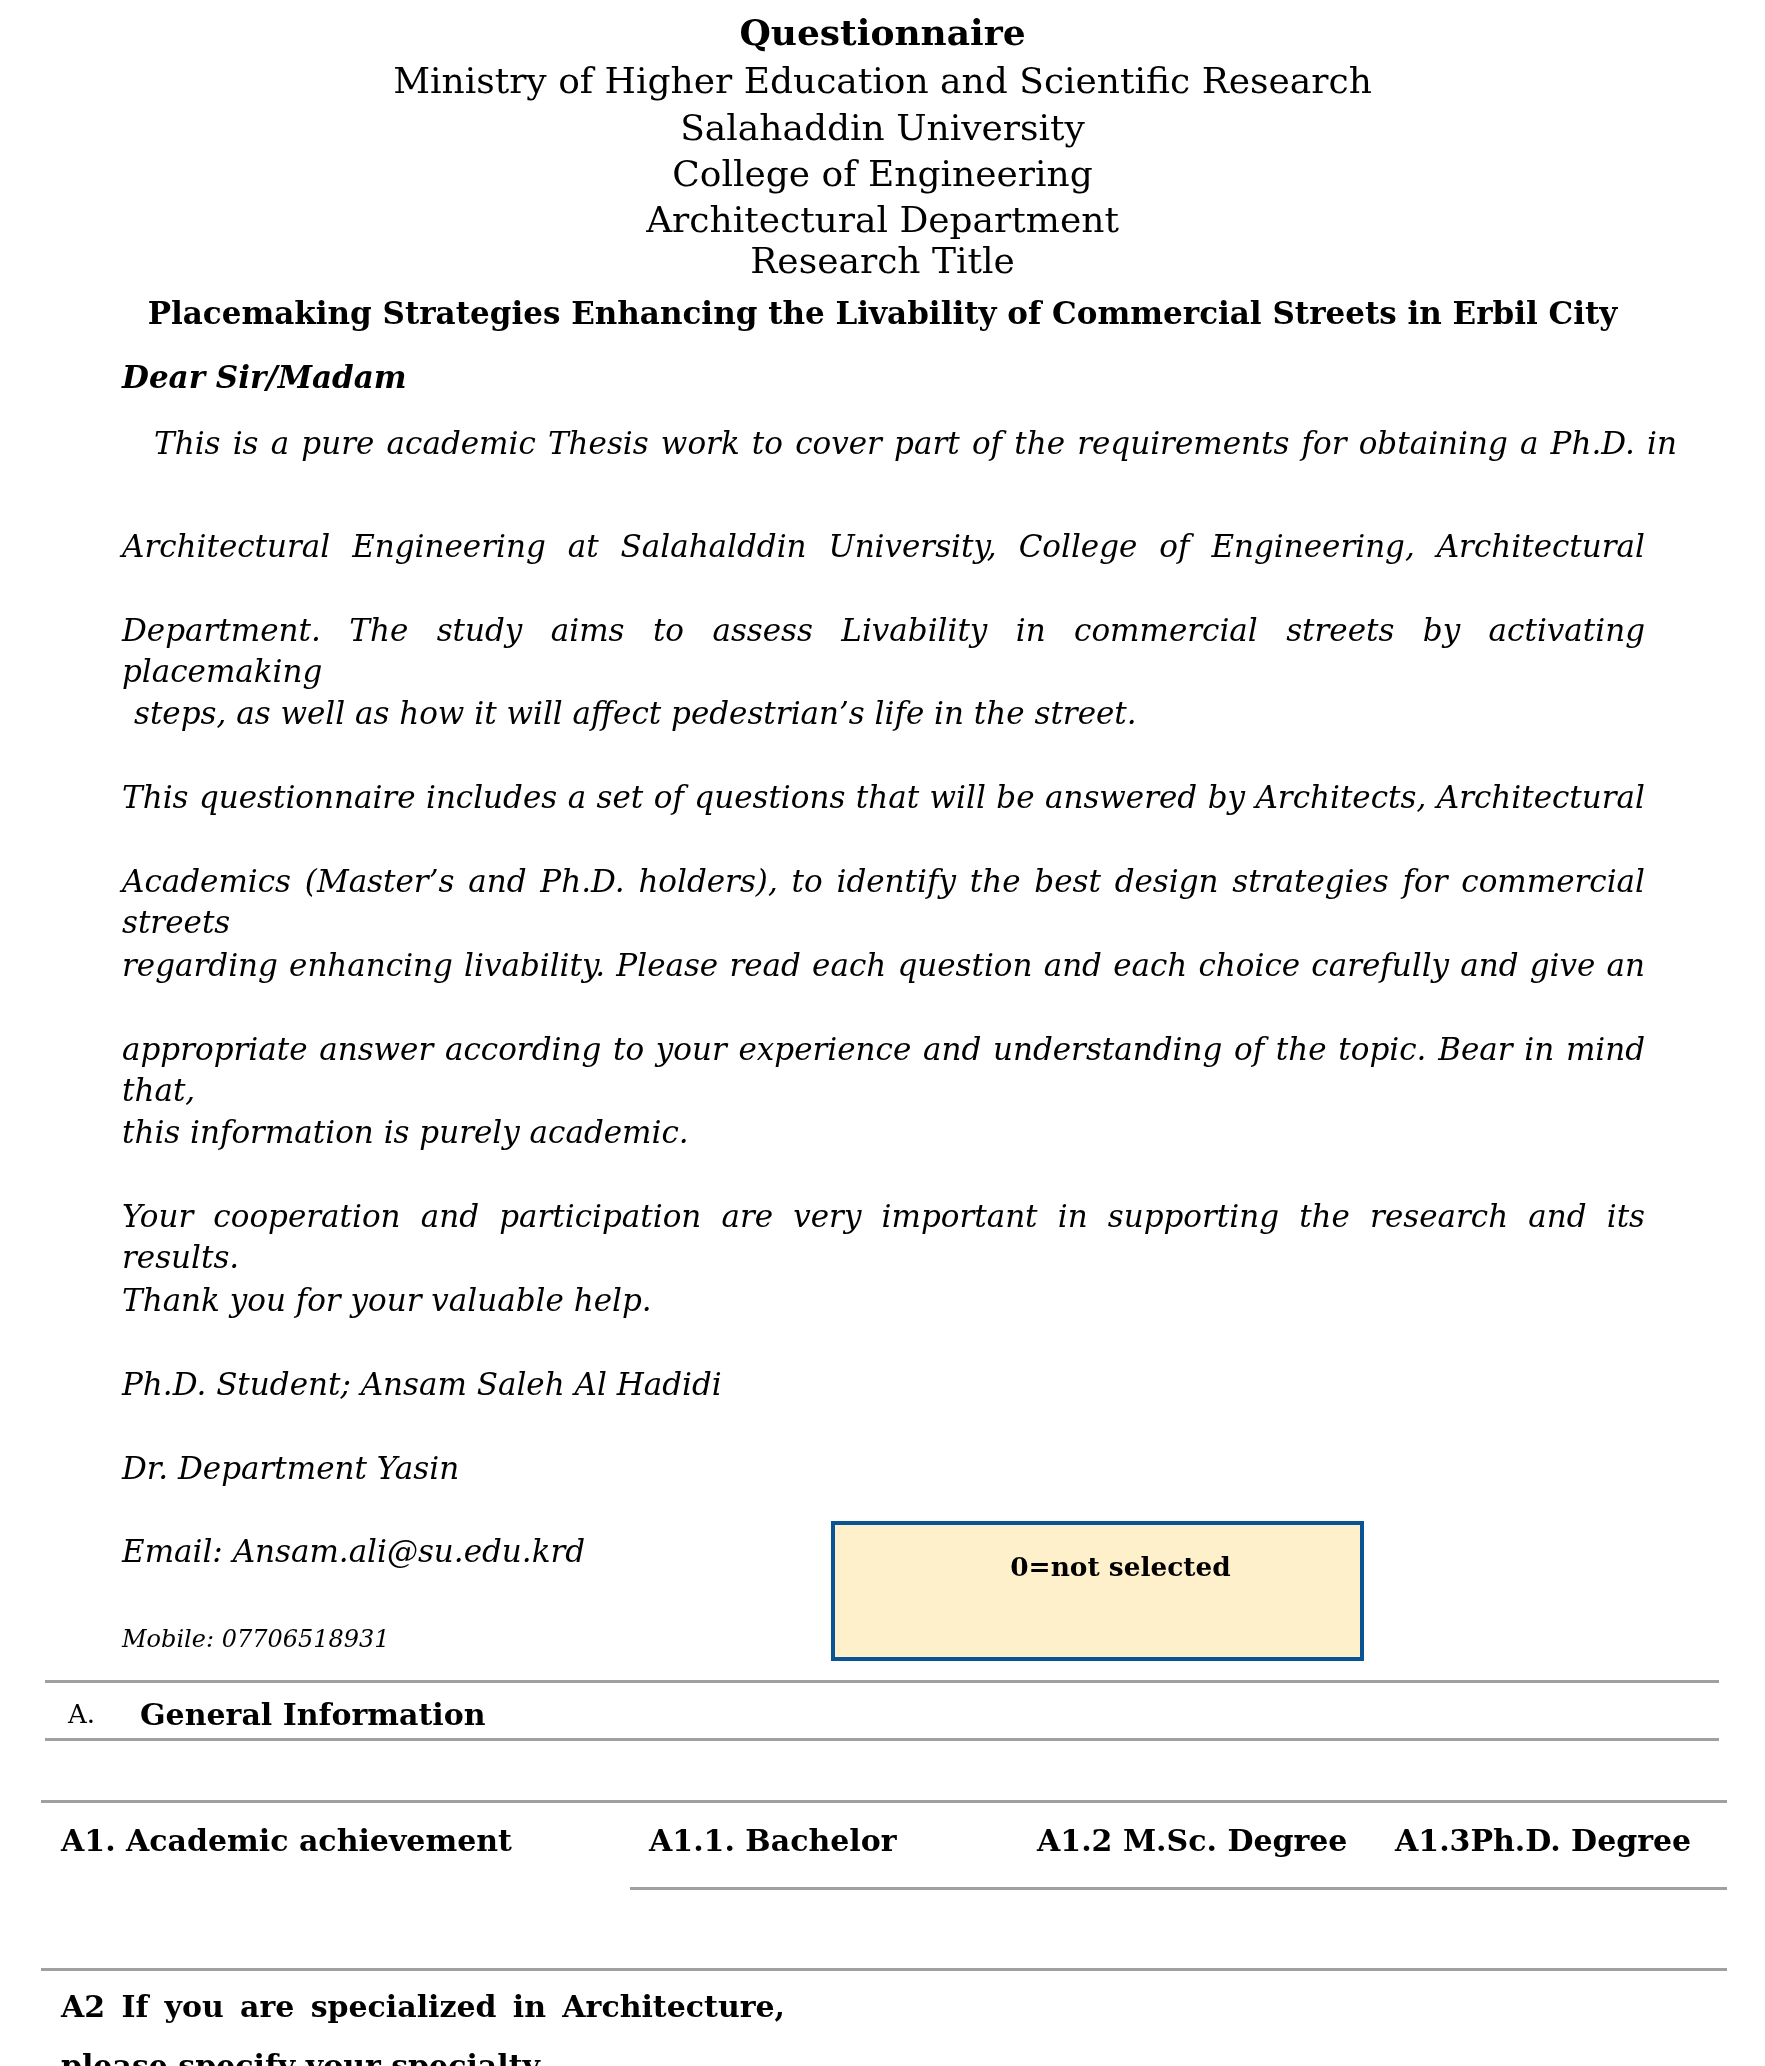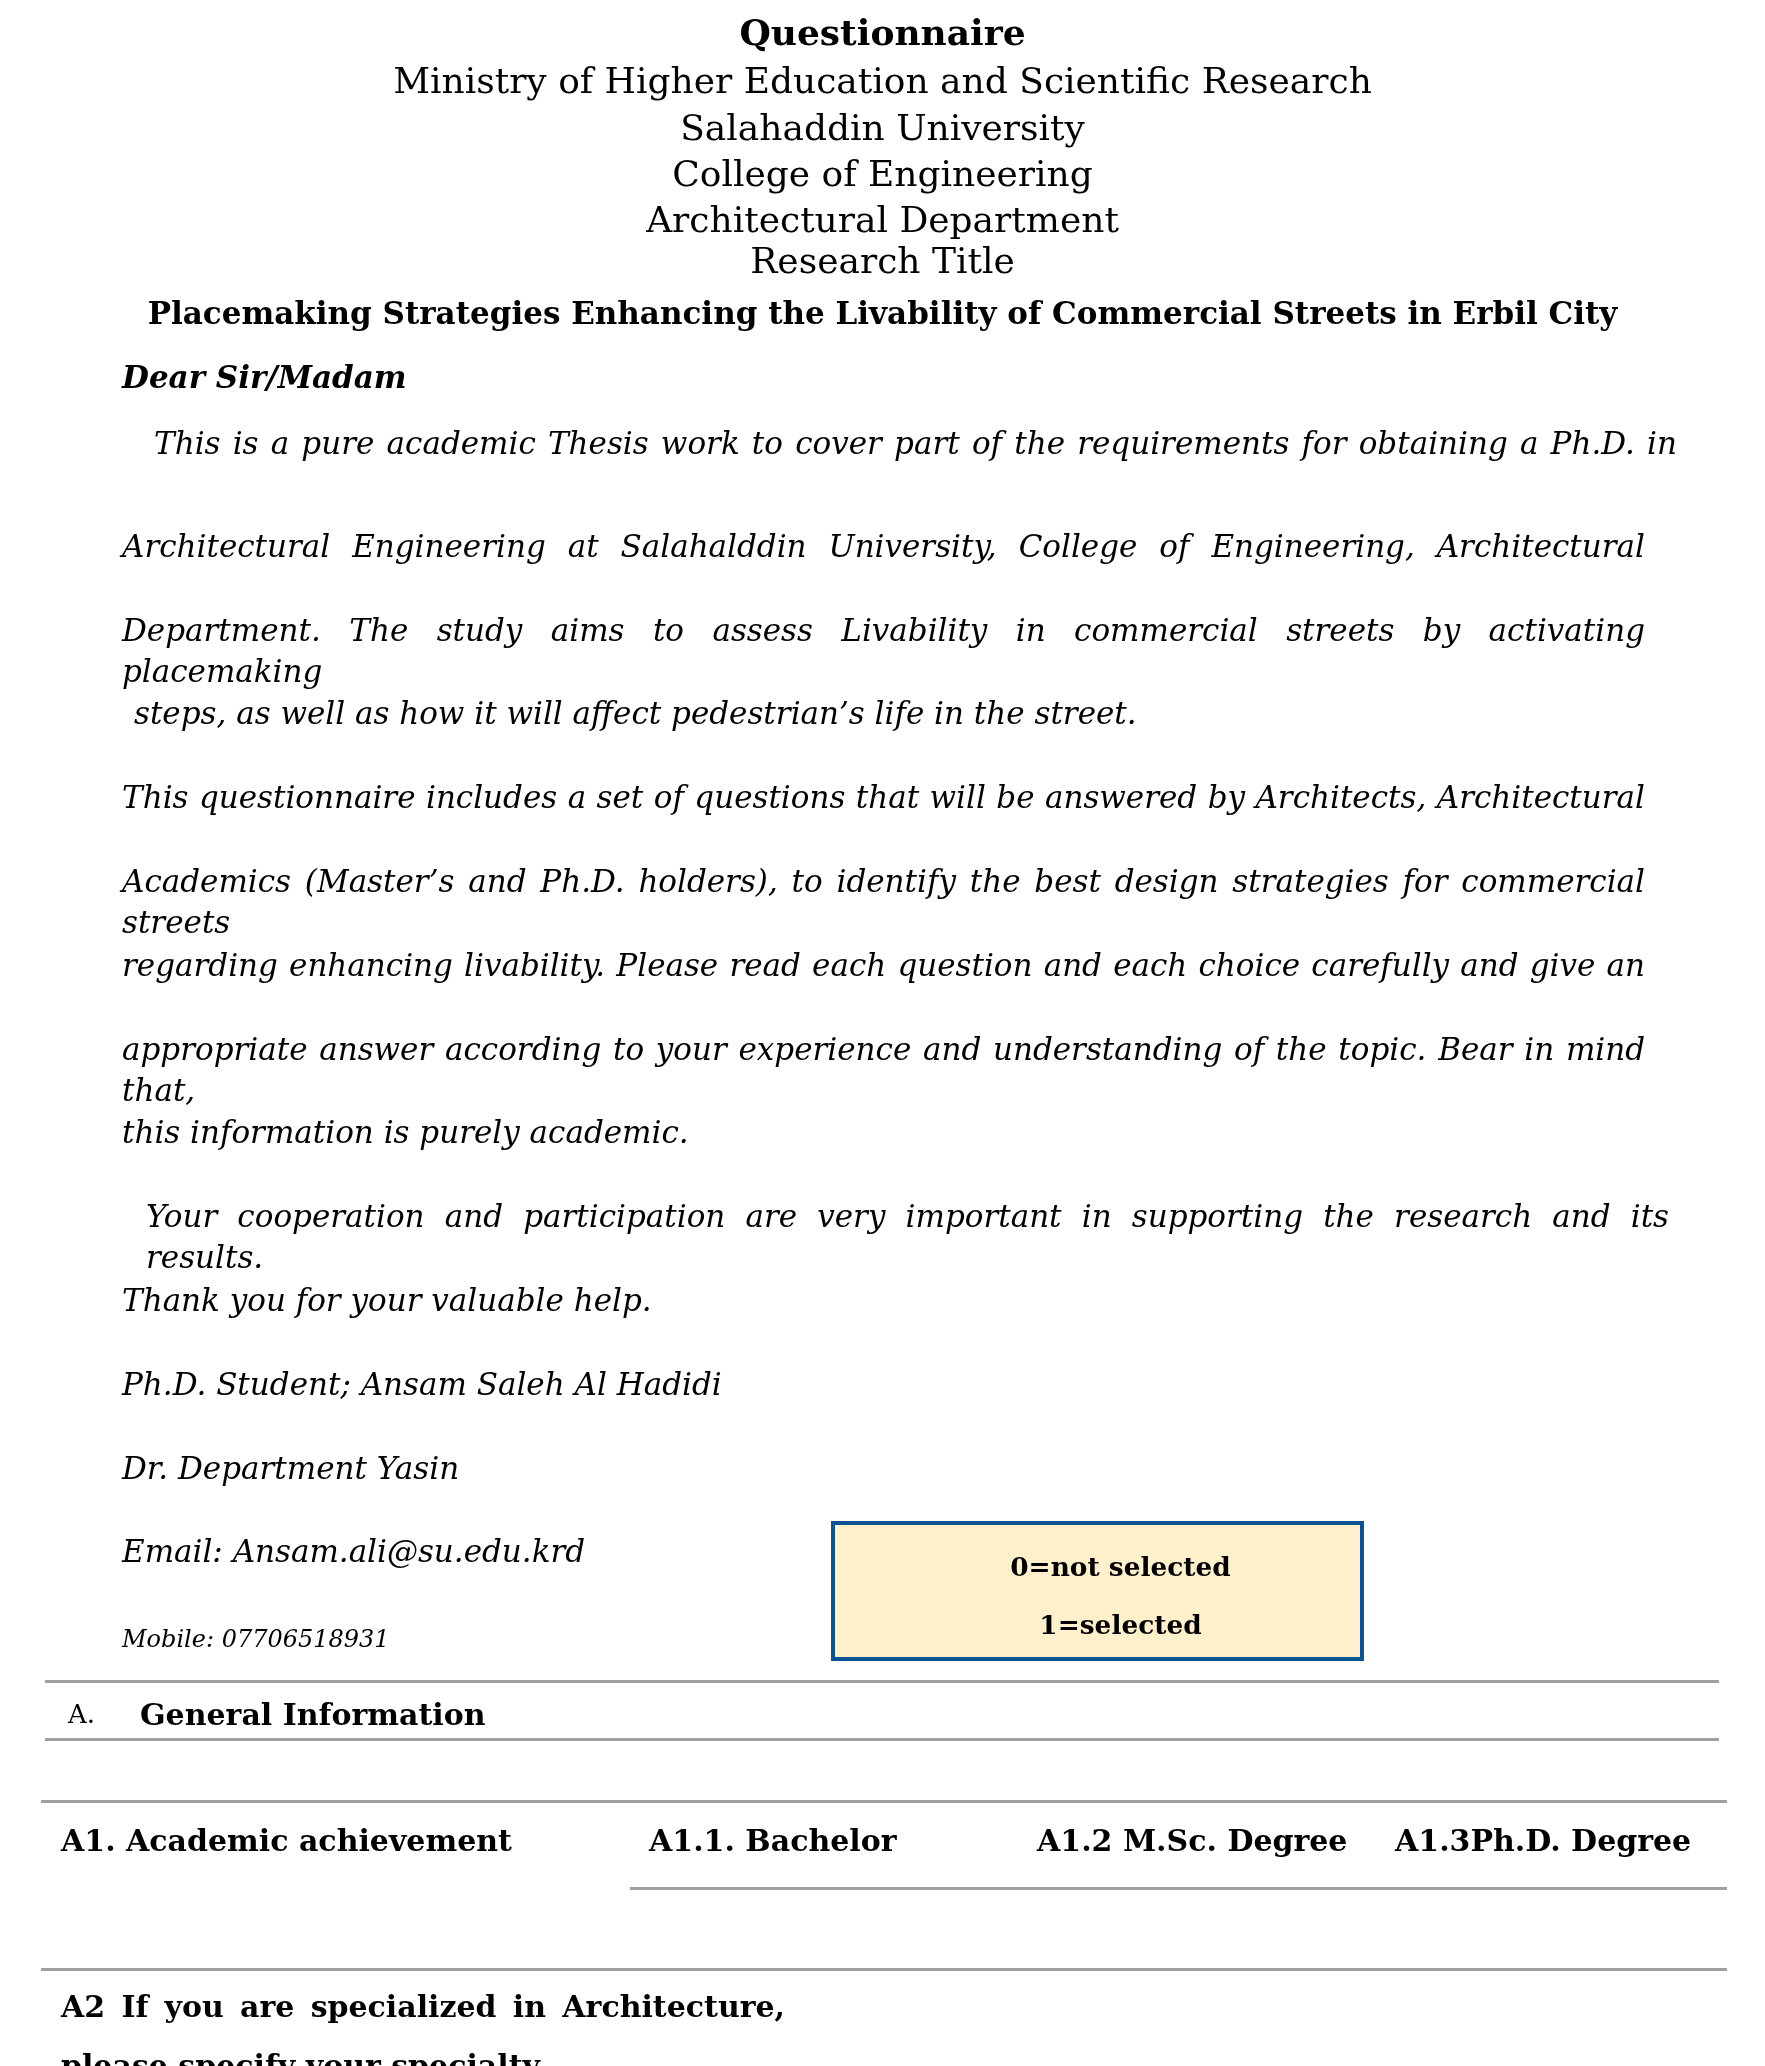--- a/index.html
+++ b/index.html
@@ -37,30 +37,29 @@
 <div class="abs para justify" style="top:526px;">Architectural Engineering at Salahalddin University, College of Engineering, Architectural</div>
 <div class="abs para justify" style="top:610px;">Department. The study aims to assess Livability in commercial streets by activating placemaking</div>
 <div class="abs para" style="top:693px;margin-left:12px;">steps, as well as how it will affect pedestrian’s life in the street.</div>
 
 <div class="abs para justify" style="top:777px;">This questionnaire includes a set of questions that will be answered by Architects, Architectural</div>
 <div class="abs para justify" style="top:861px;">Academics (Master’s and Ph.D. holders), to identify the best design strategies for commercial streets</div>
 <div class="abs para justify" style="top:945px;">regarding enhancing livability. Please read each question and each choice carefully and give an</div>
 <div class="abs para justify" style="top:1029px;">appropriate answer according to your experience and understanding of the topic. Bear in mind that,</div>
 <div class="abs para" style="top:1112px;">this information is purely academic.</div>
 
-<div class="abs para justify" style="top:1196px;margin-left:24px;">Your cooperation and participation are very important in supporting the research and its results.</div>
+<div class="abs para justify" style="top:1196px;">Your cooperation and participation are very important in supporting the research and its results.</div>
 <div class="abs para" style="top:1280px;">Thank you for your valuable help.</div>
 <div class="abs para" style="top:1364px;">Ph.D. Student; Ansam Saleh Al Hadidi</div>
 <div class="abs para" style="top:1448px;">Dr. Department Yasin</div>
 <div class="abs para" style="top:1531px;">Email: Ansam.ali@su.edu.krd</div>
 <div class="abs para small" style="top:1619px;">Mobile: 07706518931</div>
 
 <div class="abs legend">
   <div class="legend-line" style="top:25px;">0=not selected</div>
-  <div class="legend-line" style="top:83px;">1=selected</div>
 </div>
 
 <div class="rule" style="left:45px; width:1674px; top:1680px;"></div>
 <div class="abs tbl-norm" style="left:68px; top:1698px;">A.</div>
 <div class="abs tbl" style="left:140px; top:1698px;">General Information</div>
 <div class="rule" style="left:45px; width:1674px; top:1738px;"></div>
 <div class="rule" style="left:41px; width:1686px; top:1800px;"></div>
 
 <div class="abs tbl" style="left:61px; top:1824px;">A1. Academic achievement</div>
 <div class="abs tbl" style="left:649px; top:1824px;">A1.1. Bachelor</div>

